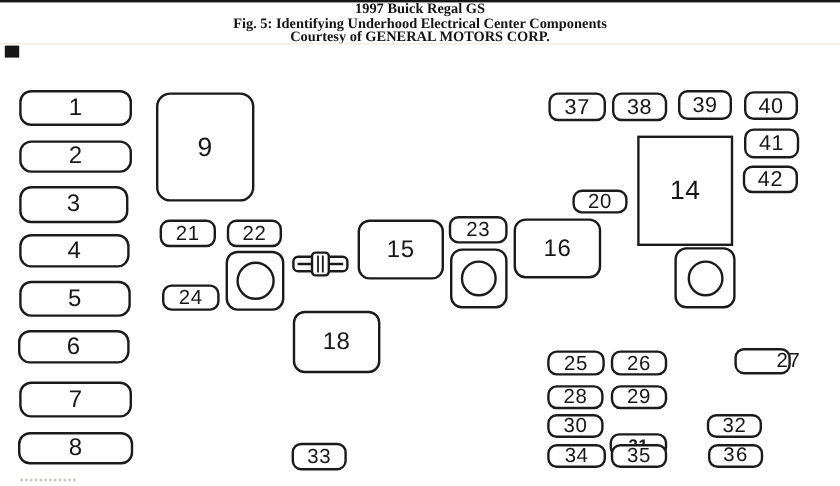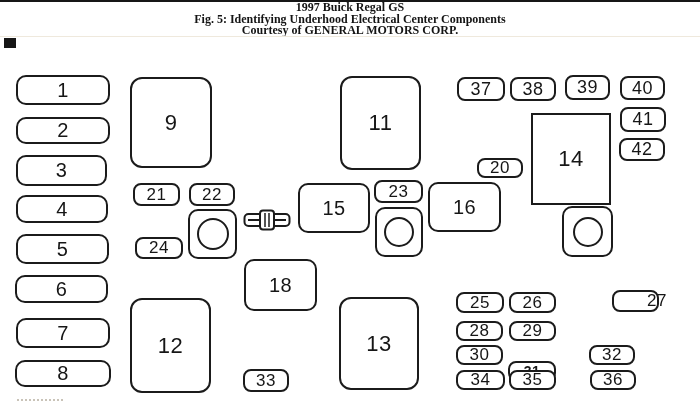--- a/index.html
+++ b/index.html
@@ -53,44 +53,41 @@
   <div class="dotted"></div>
 <div class="box" style="left: 16px; top: 75px; width: 94px; height: 30px; border-radius: 10px; font-size: 20px;">1</div>
     <div class="box" style="left: 16px; top: 117px; width: 94px; height: 27px; border-radius: 10px; font-size: 20px;">2</div>
     <div class="box" style="left: 16px; top: 155px; width: 91px; height: 31px; border-radius: 10px; font-size: 20px;">3</div>
     <div class="box" style="left: 16px; top: 195px; width: 92px; height: 28px; border-radius: 10px; font-size: 20px;">4</div>
     <div class="box" style="left: 16px; top: 234px; width: 93px; height: 30px; border-radius: 10px; font-size: 20px;">5</div>
     <div class="box" style="left: 15px; top: 275px; width: 93px; height: 28px; border-radius: 10px; font-size: 20px;">6</div>
     <div class="box" style="left: 16px; top: 318px; width: 94px; height: 30px; border-radius: 10px; font-size: 20px;">7</div>
     <div class="box" style="left: 15px; top: 360px; width: 96px; height: 27px; border-radius: 10px; font-size: 20px;">8</div>
     <div class="box" style="left: 130px; top: 77px; width: 82px; height: 91px; border-radius: 12px; font-size: 22px;">9</div>
-    <div class="box" style="left: 340px; top: 76px; width: 81px; height: 94px; border-radius: 12px; font-size: 22px;">11</div>
-    <div class="box" style="left: 130px; top: 298px; width: 81px; height: 95px; border-radius: 12px; font-size: 22px;">12</div>
-    <div class="box" style="left: 339px; top: 297px; width: 80px; height: 93px; border-radius: 12px; font-size: 22px;">13</div>
     <div class="box" style="left: 531px; top: 113px; width: 80px; height: 92px; border-radius: 0; font-size: 22px;">14</div>
     <div class="box" style="left: 298px; top: 183px; width: 72px; height: 50px; border-radius: 10px; font-size: 20px;">15</div>
     <div class="box" style="left: 428px; top: 182px; width: 73px; height: 50px; border-radius: 10px; font-size: 20px;">16</div>
     <div class="box" style="left: 244px; top: 259px; width: 73px; height: 52px; border-radius: 10px; font-size: 20px;">18</div>
     <div class="box" style="left: 477px; top: 158px; width: 46px; height: 20px; border-radius: 8px; font-size: 17px;">20</div>
     <div class="box" style="left: 133px; top: 183px; width: 47px; height: 23px; border-radius: 8px; font-size: 17px;">21</div>
     <div class="box" style="left: 189px; top: 183px; width: 46px; height: 23px; border-radius: 8px; font-size: 17px;">22</div>
     <div class="box" style="left: 374px; top: 180px; width: 49px; height: 23px; border-radius: 8px; font-size: 17px;">23</div>
     <div class="box" style="left: 135px; top: 237px; width: 48px; height: 22px; border-radius: 8px; font-size: 17px;">24</div>
     <div class="box" style="left: 456px; top: 292px; width: 48px; height: 21px; border-radius: 8px; font-size: 17px;">25</div>
     <div class="box" style="left: 509px; top: 292px; width: 47px; height: 21px; border-radius: 8px; font-size: 17px;">26</div>
     <div class="box" style="left: 612px; top: 290px; width: 45px; height: 22px; border-radius: 8px; font-size: 17px; padding-left: 43px;">27</div>
     <div class="box" style="left: 456px; top: 321px; width: 47px; height: 20px; border-radius: 8px; font-size: 17px;">28</div>
     <div class="box" style="left: 509px; top: 321px; width: 47px; height: 20px; border-radius: 8px; font-size: 17px;">29</div>
     <div class="box" style="left: 456px; top: 345px; width: 47px; height: 20px; border-radius: 8px; font-size: 17px;">30</div>
     <div class="box" style="left: 508px; top: 361px; width: 48px; height: 20px; border-radius: 8px; font-size: 14px; font-weight: bold;">31</div>
     <div class="box" style="left: 589px; top: 345px; width: 46px; height: 20px; border-radius: 8px; font-size: 17px;">32</div>
     <div class="box" style="left: 243px; top: 369px; width: 46px; height: 23px; border-radius: 8px; font-size: 17px;">33</div>
     <div class="box" style="left: 456px; top: 370px; width: 49px; height: 20px; border-radius: 8px; font-size: 17px;">34</div>
     <div class="box" style="left: 509px; top: 370px; width: 47px; height: 20px; border-radius: 8px; font-size: 17px;">35</div>
-    <div class="box" style="left: 590px; top: 370px; width: 46px; height: 20px; border-radius: 8px; font-size: 17px;">36</div>
+    <div class="box" style="left: 590px; top: 370px; width: 46px; height: 20px; border-radius: 8px; font-size: 17px; font-family: Liberation Mono, monospace;">36</div>
     <div class="box" style="left: 457px; top: 77px; width: 48px; height: 24px; border-radius: 8px; font-size: 18px;">37</div>
     <div class="box" style="left: 510px; top: 77px; width: 46px; height: 24px; border-radius: 8px; font-size: 18px;">38</div>
     <div class="box" style="left: 565px; top: 75px; width: 45px; height: 25px; border-radius: 8px; font-size: 18px;">39</div>
     <div class="box" style="left: 620px; top: 76px; width: 45px; height: 24px; border-radius: 8px; font-size: 18px;">40</div>
     <div class="box" style="left: 620px; top: 107px; width: 46px; height: 25px; border-radius: 8px; font-size: 18px;">41</div>
     <div class="box" style="left: 619px; top: 138px; width: 46px; height: 23px; border-radius: 8px; font-size: 18px;">42</div>
     <div class="box" style="left: 188px; top: 209px; width: 49px; height: 50px; border-radius: 10px;">
       <div class="hole-circle" style="width: 32px; height: 32px;"></div>
     </div>
     <div class="box" style="left: 375px; top: 207px; width: 48px; height: 50px; border-radius: 10px;">

